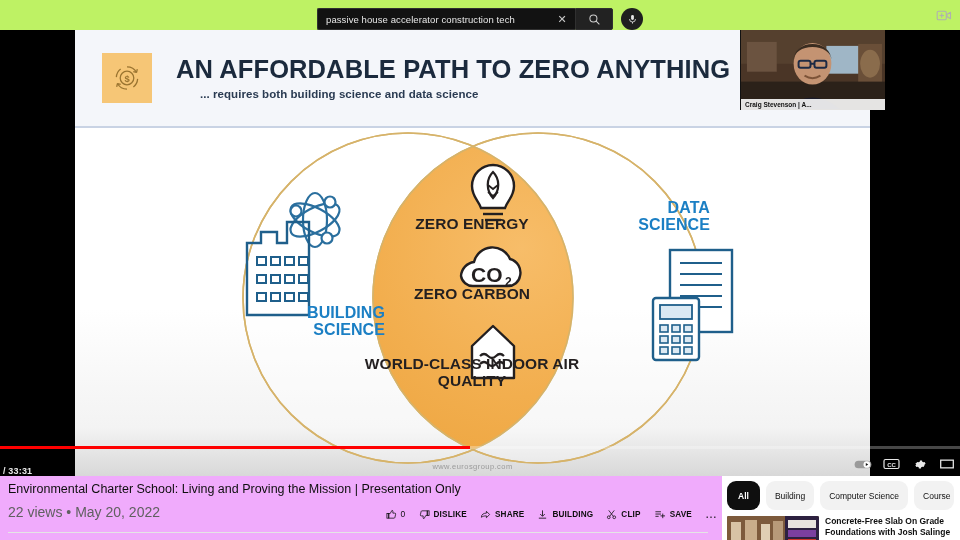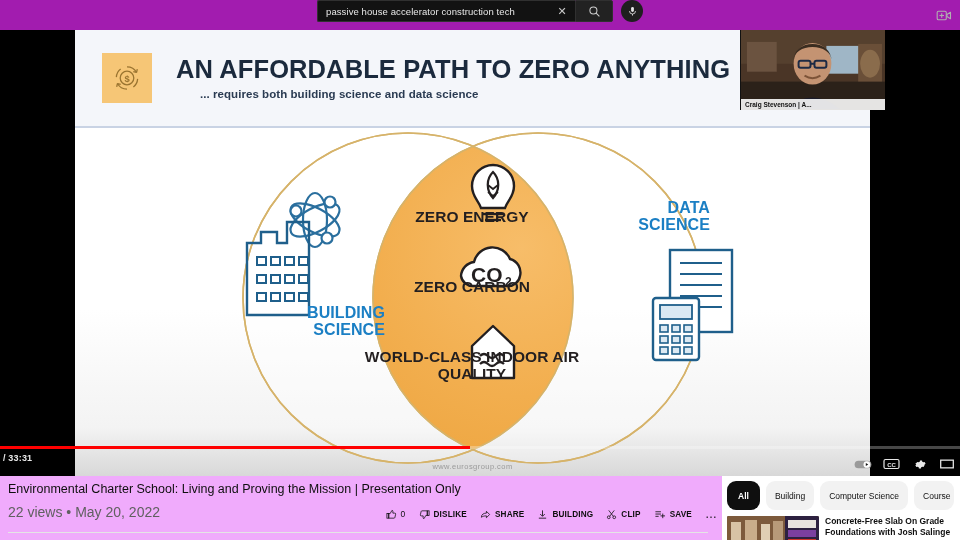--- a/index.html
+++ b/index.html
@@ -7,21 +7,21 @@
     width: 960px; height: 540px;
     overflow: hidden;
     background: #0f0f0f;
     font-family: "Liberation Sans", sans-serif;
   }
   #app { position: relative; width: 960px; height: 540px; background: #0f0f0f; }
 
   
   .topbar {
     position: absolute; left: 0; top: 0; width: 960px; height: 30px;
-    background: #a21caf; display: flex; align-items: flex-start; justify-content: center;
+    background: #bef264; display: flex; align-items: flex-end; justify-content: center;
   }
   .search-wrap { display: flex; align-items: center; height: 22px; }
   .search-box {
     display: flex; align-items: center;
     width: 258px; height: 22px;
     background: #121212; border: 1px solid #303030; border-right: none;
     border-radius: 2px 0 0 2px; padding: 0 6px 0 8px;
   }
   .search-text {
     flex: 1; color: #e8e8e8; font-size: 9.5px; white-space: nowrap;
@@ -89,20 +89,21 @@
   .venn-label {
     position: absolute; color: #1b7fc4; font-weight: 700;
     font-size: 16px; line-height: 1.05; letter-spacing: .005em; text-align: right;
   }
   .venn-label.left  { left: 170px; top: 175px; width: 140px; }
   .venn-label.right { left: 495px; top: 70px; width: 140px; }
   .lens-item {
     position: absolute; width: 250px; text-align: center;
     color: #231f20; font-weight: 700; font-size: 15.5px; line-height: 1.12;
     letter-spacing: .004em;
+    margin-top: 7px;
   }
   .lens-item.i0 { left: 272px; top: 78px; }
   .lens-item.i1 { left: 272px; top: 148px; }
   .lens-item.i2 { left: 272px; top: 218px; }
 
   
   .webcam {
     position: absolute; right: 75px; top: 0; width: 145px; height: 80px;
     background: #2b2119; overflow: hidden; border-left: 1px solid #111;
   }
@@ -118,21 +119,21 @@
   .progress-track {
     position: absolute; left: 0; bottom: 27px; width: 960px; height: 3px;
     background: rgba(255,255,255,.28);
   }
   .progress-fill { position: absolute; left: 0; top: 0; height: 3px; background: #ff0000; }
   .ctrl-bar {
     position: absolute; left: 0; bottom: 0; width: 960px; height: 27px;
     display: flex; align-items: center;
   }
   .time-display {
-    position: absolute; left: 3px; bottom: 13px;
+    position: absolute; left: 3px; bottom: 0;
     color: #e8e8e8; font-size: 9px; font-weight: 700; letter-spacing: .02em;
     white-space: nowrap;
   }
   .ctrl-right {
     position: absolute; right: 4px; bottom: 3px;
     display: flex; align-items: center; gap: 10px;
   }
   .ctrl-ico { width: 18px; height: 18px; display: flex; align-items: center; justify-content: center; cursor: pointer; }
 
   

